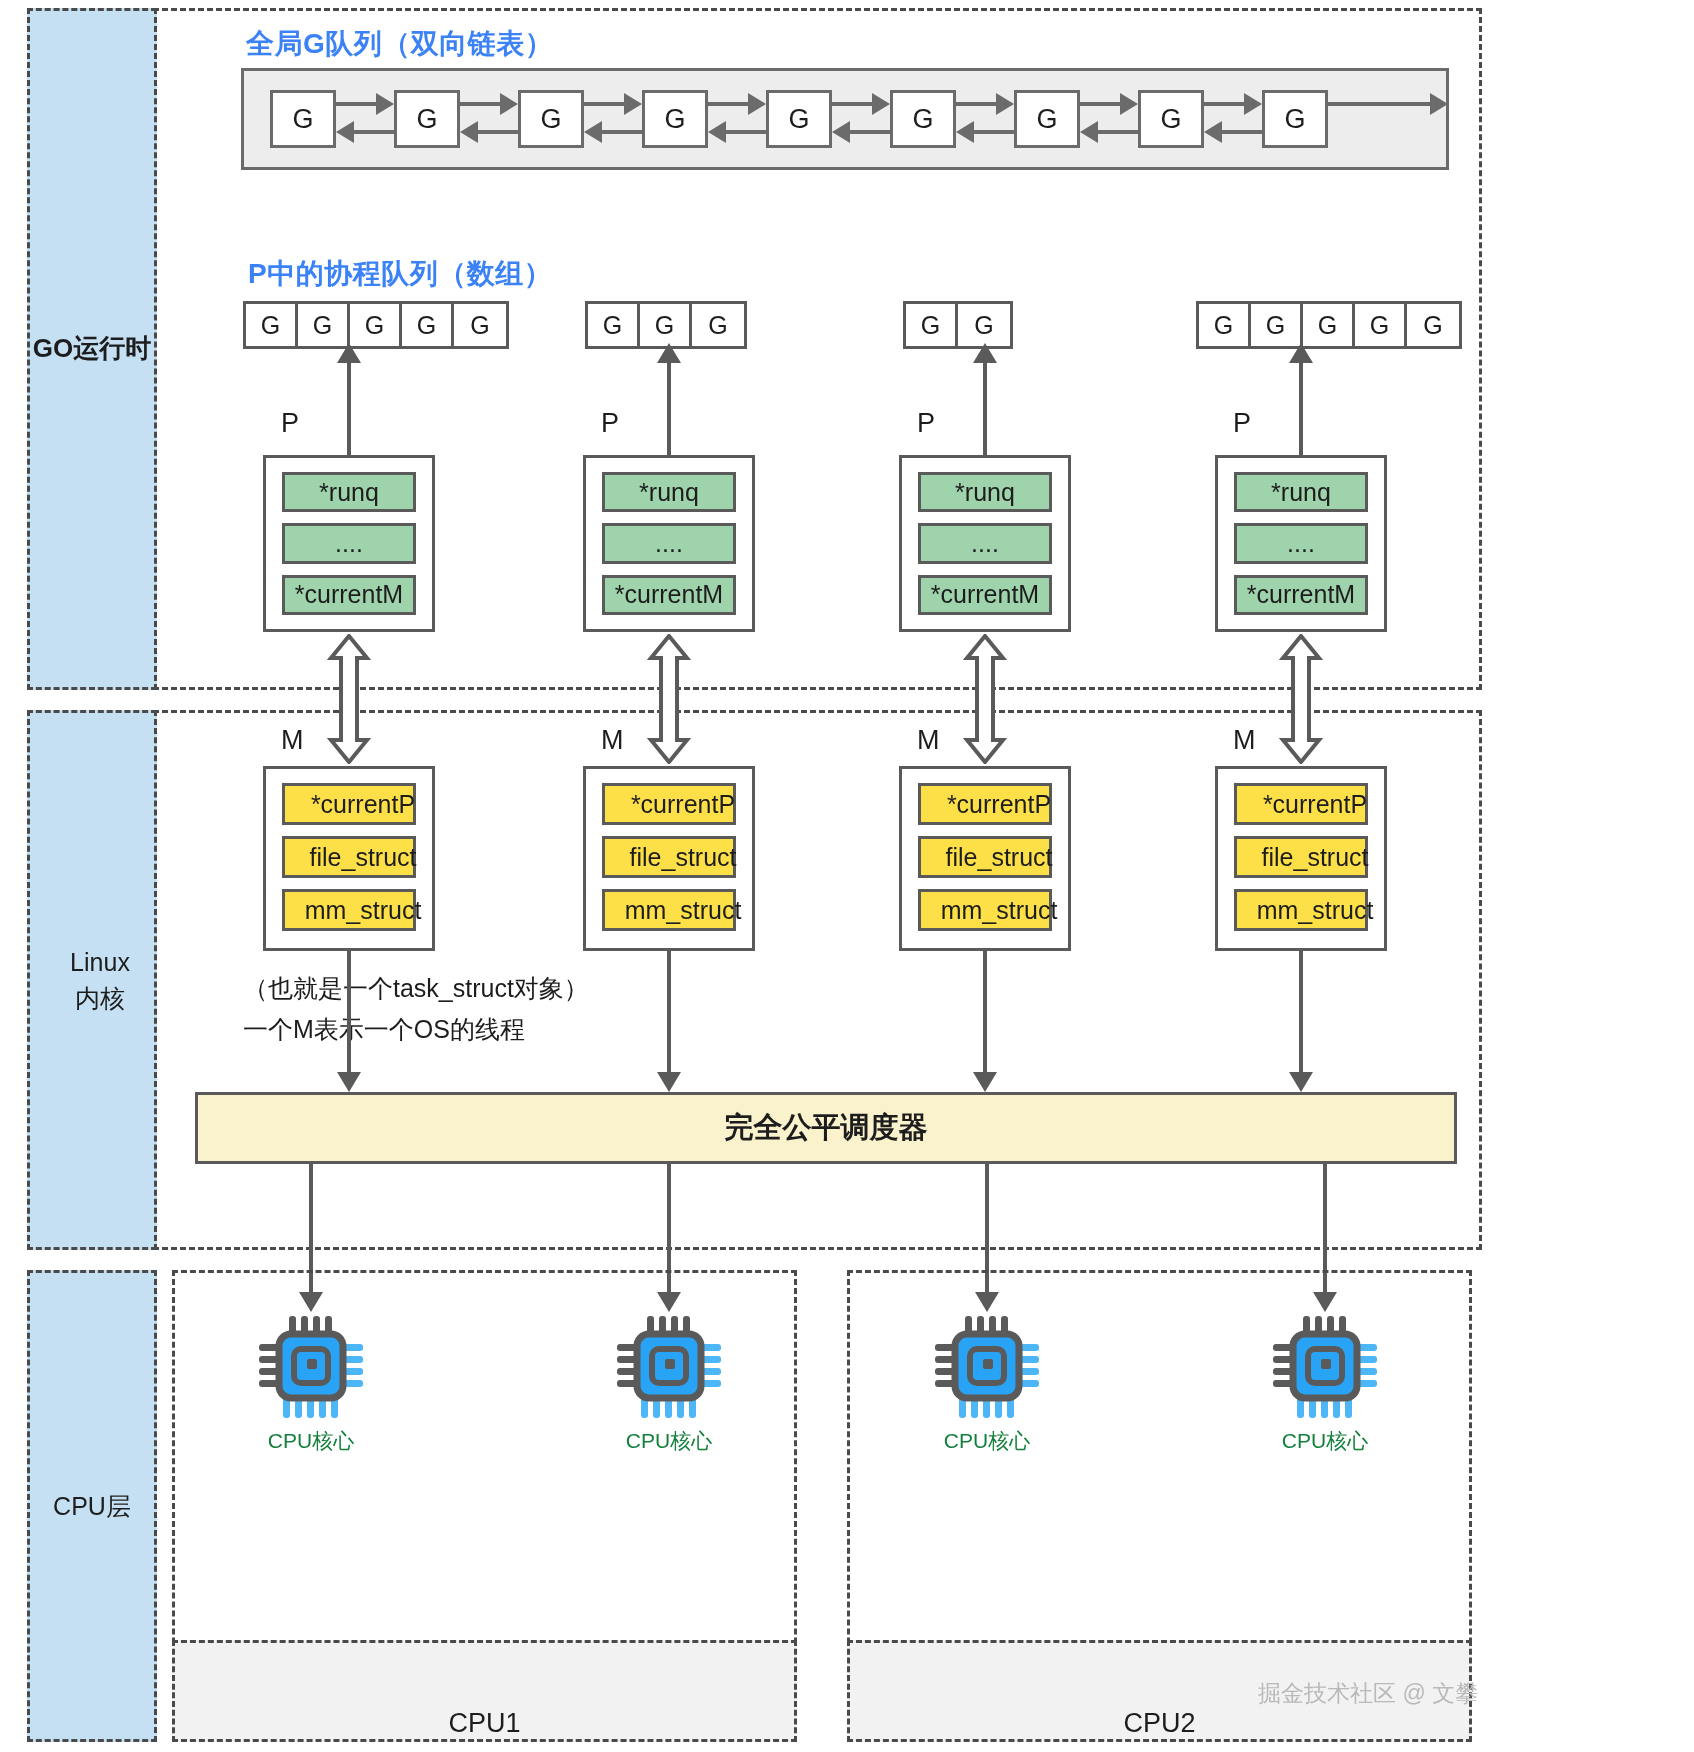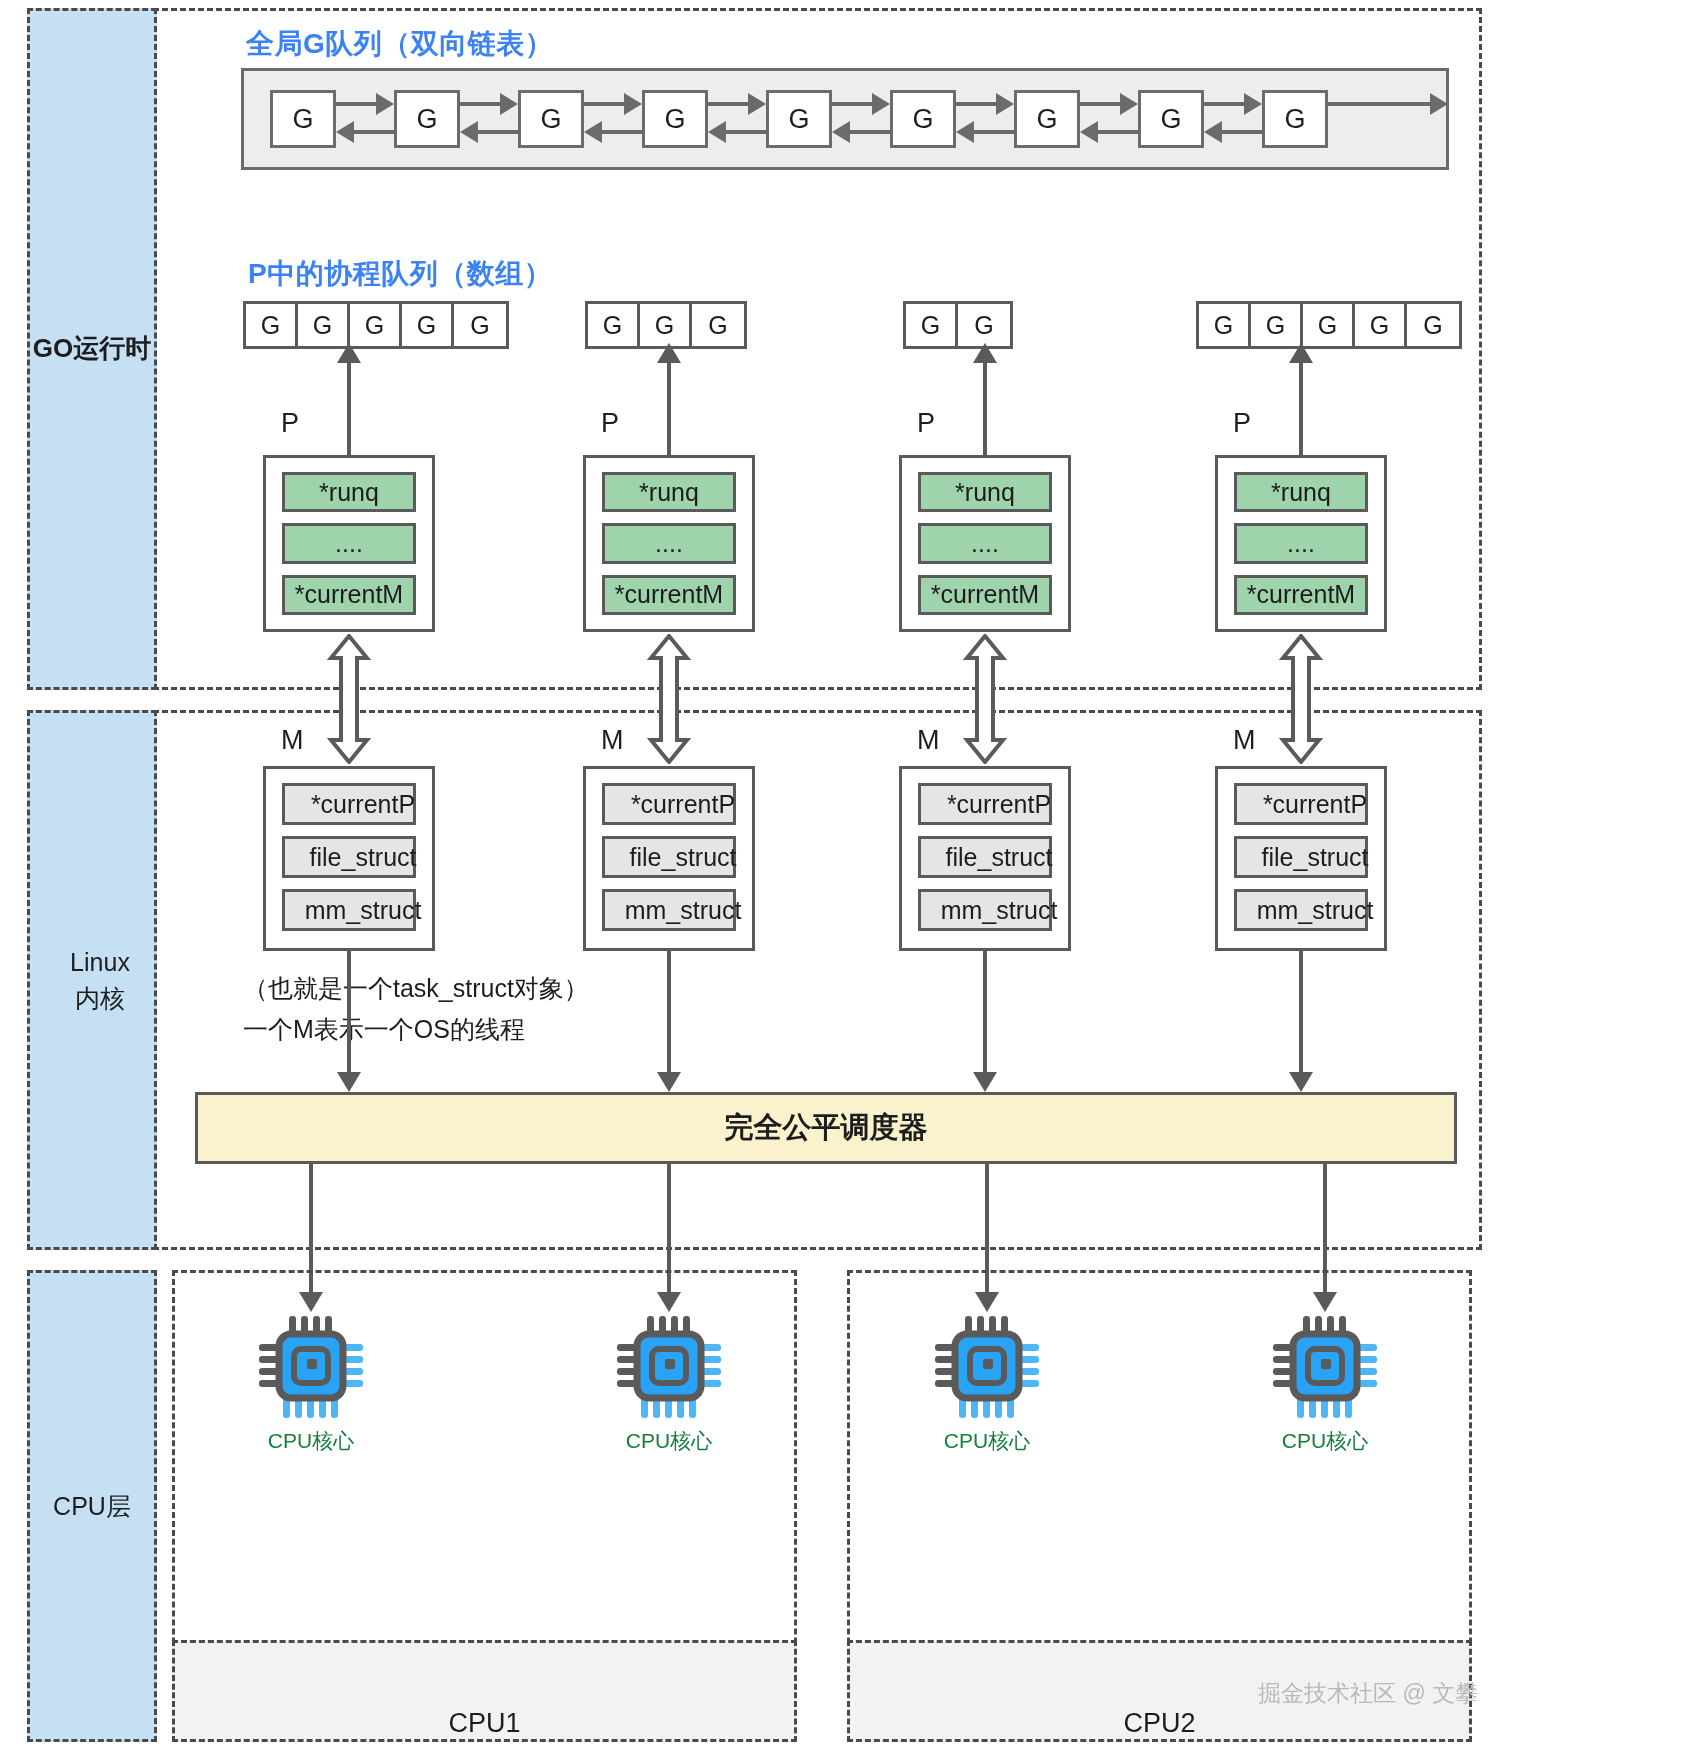--- a/index.html
+++ b/index.html
@@ -116,21 +116,21 @@
   }
   .field{
     border:3px solid #5a5a5a;
     box-sizing:border-box;
     height:42px;
     display:flex;align-items:center;justify-content:center;
     font-size:25px;
     color:#1d1d1d;
   }
   .field.green{background:#9ed3ab;}
-  .field.red{background:#e5e5e5;padding-left:28px;}
+  .field.red{background:#fde047;padding-left:28px;}
   .box-label{
     position:absolute;
     font-size:27px;
     color:#1d1d1d;
   }
 
   
   .v-line{position:absolute;background:#5a5a5a;width:4px;}
   .v-arrow-up{
     position:absolute;width:0;height:0;

